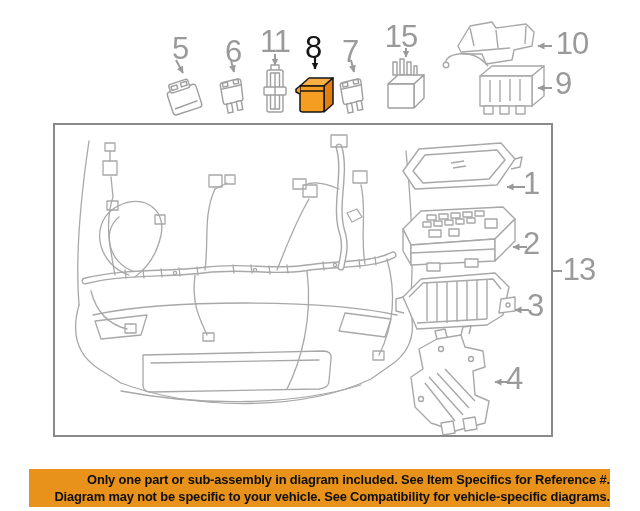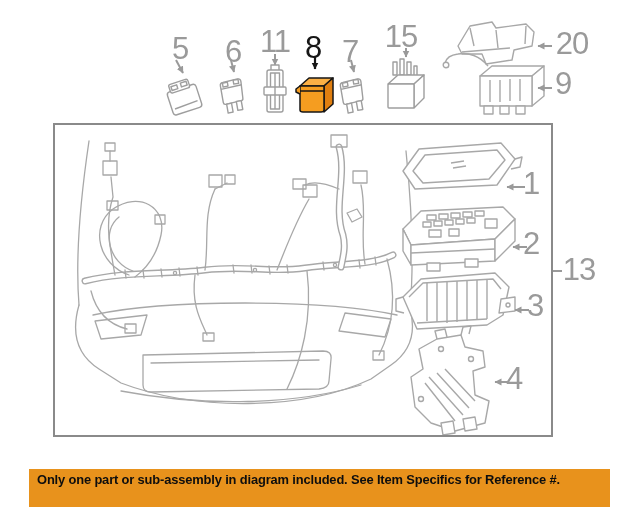--- a/index.html
+++ b/index.html
@@ -6,21 +6,21 @@
   .stage{position:relative;width:640px;height:511px;background:#ffffff;
          font-family:"Liberation Sans",sans-serif;overflow:hidden;}
   .callout{position:absolute;transform:translateX(-50%);font-size:31px;line-height:1;
            color:#9A9A9A;letter-spacing:-1px;user-select:none;}
   .callout.hl{color:#161616;}
   .diagram-box{position:absolute;left:53px;top:123px;width:500px;height:314px;
                border:2px solid #8A8A8A;box-sizing:border-box;background:#fff;}
   .abs{position:absolute;}
   .tick13{position:absolute;left:553px;top:270px;width:9px;height:2px;background:#9A9A9A;}
   .banner{position:absolute;left:29px;top:469px;width:581px;height:38px;background:#E8921C;
-          color:#0E0E0E;box-sizing:border-box;padding:3px 0 0 8px;}
+          color:#0E0E0E;box-sizing:border-box;padding:3px 0 0 8px;text-align:right;}
   .banner div{font-weight:bold;font-size:12.9px;line-height:16.5px;white-space:nowrap;
               letter-spacing:-0.15px;}
   svg{display:block;}
   .la{stroke:#A8A8A8;stroke-width:1.3;fill:none;stroke-linecap:round;stroke-linejoin:round;}
   .laf{stroke:#A8A8A8;stroke-width:1.4;fill:#ffffff;stroke-linejoin:round;}
   .tubeo{stroke:#A8A8A8;stroke-width:7;fill:none;stroke-linecap:round;}
   .tubei{stroke:#ffffff;stroke-width:4.2;fill:none;stroke-linecap:round;}
   .arrow{stroke:#9A9A9A;stroke-width:2;fill:none;}
   .arrowb{stroke:#161616;stroke-width:2.2;fill:none;}
   .icg{stroke:#9E9E9E;stroke-width:1.4;fill:#ffffff;stroke-linejoin:round;}
@@ -40,21 +40,21 @@
       </marker>
     </defs>
   </svg>
 
   <div class="callout" style="left:180px;top:33px">5</div>
   <div class="callout" style="left:233px;top:36px">6</div>
   <div class="callout" style="left:275px;top:26px">11</div>
   <div class="callout hl" style="left:313px;top:32px">8</div>
   <div class="callout" style="left:350px;top:36px">7</div>
   <div class="callout" style="left:401px;top:21px">15</div>
-  <div class="callout" style="left:572px;top:28px">20</div>
+  <div class="callout" style="left:572px;top:28px">10</div>
   <div class="callout" style="left:563px;top:68px">9</div>
 
   <svg class="abs" style="left:156px;top:58px" width="55" height="60" viewBox="0 0 55 60">
     <line class="arrow" x1="20" y1="2" x2="27" y2="15" marker-end="url(#ah-g)"></line>
     <g class="icg" transform="rotate(-18 27 40)">
       <rect x="13" y="30" width="30" height="24" rx="3"></rect>
       <rect x="17" y="23" width="20" height="9" rx="2"></rect>
       <rect x="19" y="25.5" width="6" height="4"></rect>
       <rect x="29" y="25" width="6" height="4"></rect>
       <line x1="16" y1="48" x2="40" y2="47"></line>
@@ -267,15 +267,16 @@
 
   <div class="callout" style="left:531px;top:168px">1</div>
   <div class="callout" style="left:531px;top:228px">2</div>
   <div class="callout" style="left:535px;top:290px">3</div>
   <div class="callout" style="left:514px;top:363px">4</div>
   <div class="tick13"></div>
   <div class="callout" style="left:579px;top:254px">13</div>
 
   <div class="banner">
     <div>Only one part or sub-assembly in diagram included. See Item Specifics for Reference #.</div>
+    <div>Diagram may not be specific to your vehicle. See Compatibility for vehicle-specific diagrams.</div>
   </div>
 
 </div>
 
 </body></html>

